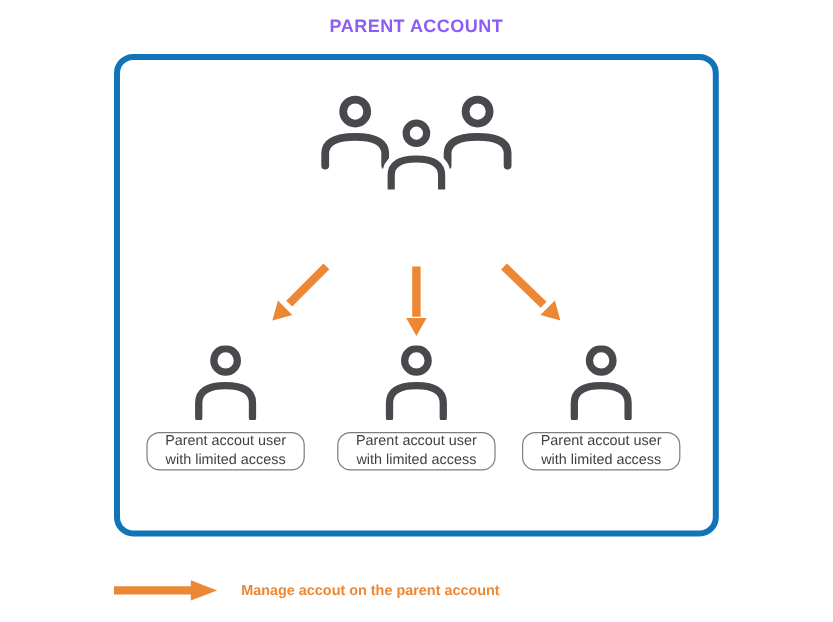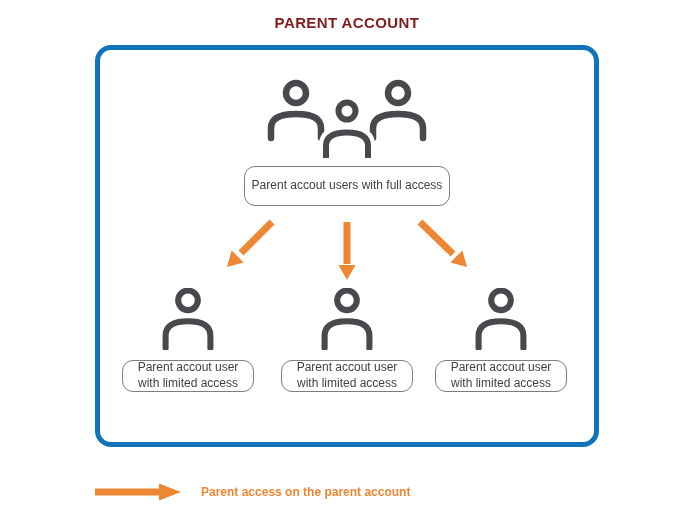--- a/index.html
+++ b/index.html
@@ -12,21 +12,21 @@
     overflow: hidden;
   }
   .title {
     position: absolute;
     top: 14px; left: 0;
     width: 694px;
     text-align: center;
     font-size: 15px;
     font-weight: bold;
     letter-spacing: 0.4px;
-    color: #7f1d1d;
+    color: #8b5cf6;
   }
   .frame {
     position: absolute;
     left: 95px; top: 45px;
     width: 504px; height: 402px;
     box-sizing: border-box;
     border: 5px solid #1274B8;
     border-radius: 16px;
     background: #ffffff;
   }
@@ -88,23 +88,20 @@
     <g fill="none" stroke="#ffffff" stroke-width="15" stroke-linecap="round">
       <circle cx="80" cy="33" r="8.5"></circle>
       <path d="M59 79 L59 68 Q59 54.5 80 54.5 Q101 54.5 101 68 L101 79"></path>
     </g>
     <g fill="none" stroke="#48484D" stroke-width="6" stroke-linecap="round">
       <circle cx="80" cy="33" r="8.5"></circle>
       <path d="M59 79 L59 68 Q59 54.5 80 54.5 Q101 54.5 101 68 L101 79"></path>
     </g>
   </svg>
 
-  <div class="node node-root">
-    <span>Parent accout users with full access</span>
-  </div>
 
   <svg class="arrows" width="304" height="78" viewBox="0 0 304 78">
     <g stroke="#ED8733" stroke-width="7" fill="#ED8733">
       <line x1="77" y1="10" x2="46" y2="41"></line>
       <polygon points="32,55 48.6,50.4 36.6,38.4" stroke="none"></polygon>
       <line x1="152" y1="10" x2="152" y2="52"></line>
       <polygon points="152,68 143.5,53 160.5,53" stroke="none"></polygon>
       <line x1="225" y1="10" x2="258" y2="42"></line>
       <polygon points="272,55 255.4,50.4 267.4,38.4" stroke="none"></polygon>
     </g>
@@ -136,15 +133,15 @@
     <span class="wrap">Parent accout user with limited access</span>
   </div>
   <div class="node node-child node-child-3">
     <span class="wrap">Parent accout user with limited access</span>
   </div>
 
   <svg class="legend-arrow" width="92" height="22" viewBox="0 0 92 22">
     <line x1="3" y1="11" x2="70" y2="11" stroke="#ED8733" stroke-width="7"></line>
     <polygon points="89,11 67,2.5 67,19.5" fill="#ED8733"></polygon>
   </svg>
-  <div class="legend-label">Parent access on the parent account</div>
+  <div class="legend-label">Manage accout on the parent account</div>
 
 </div>
 
 </body></html>

